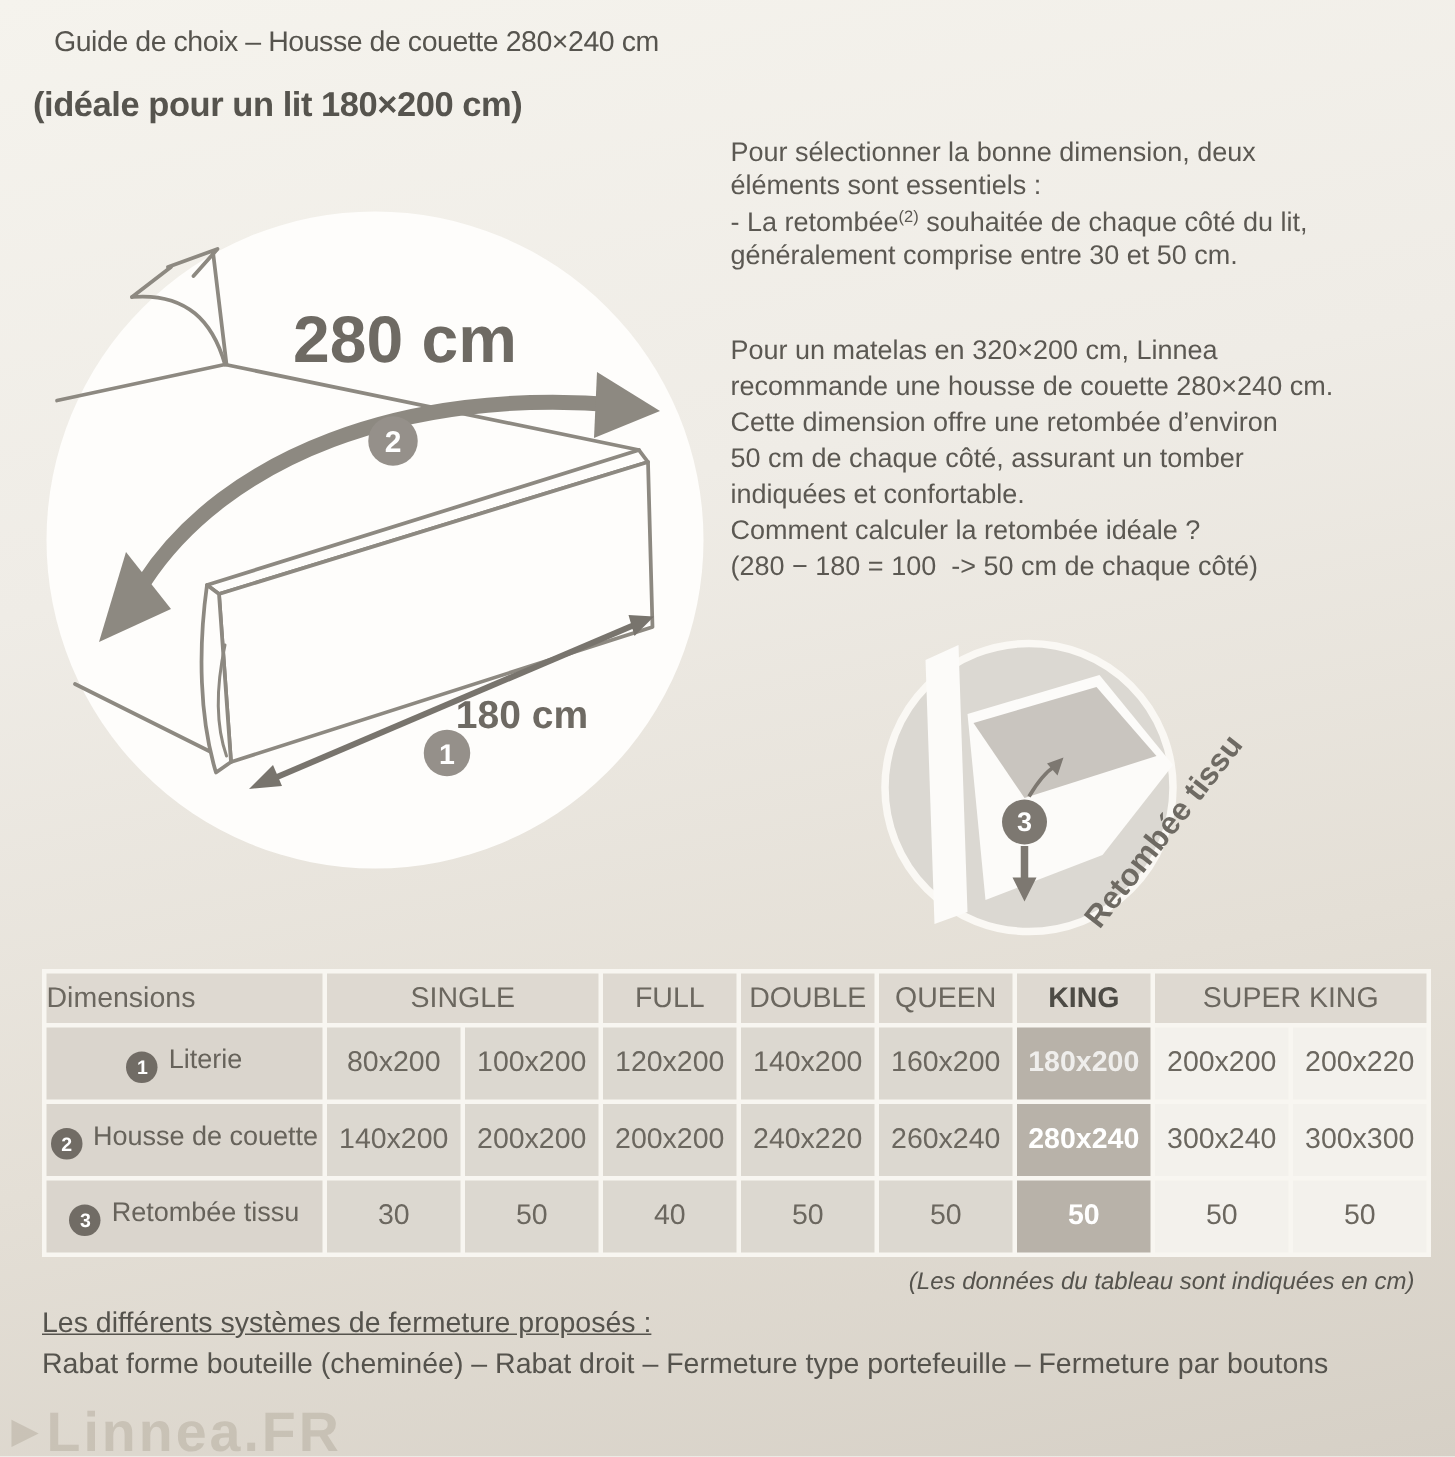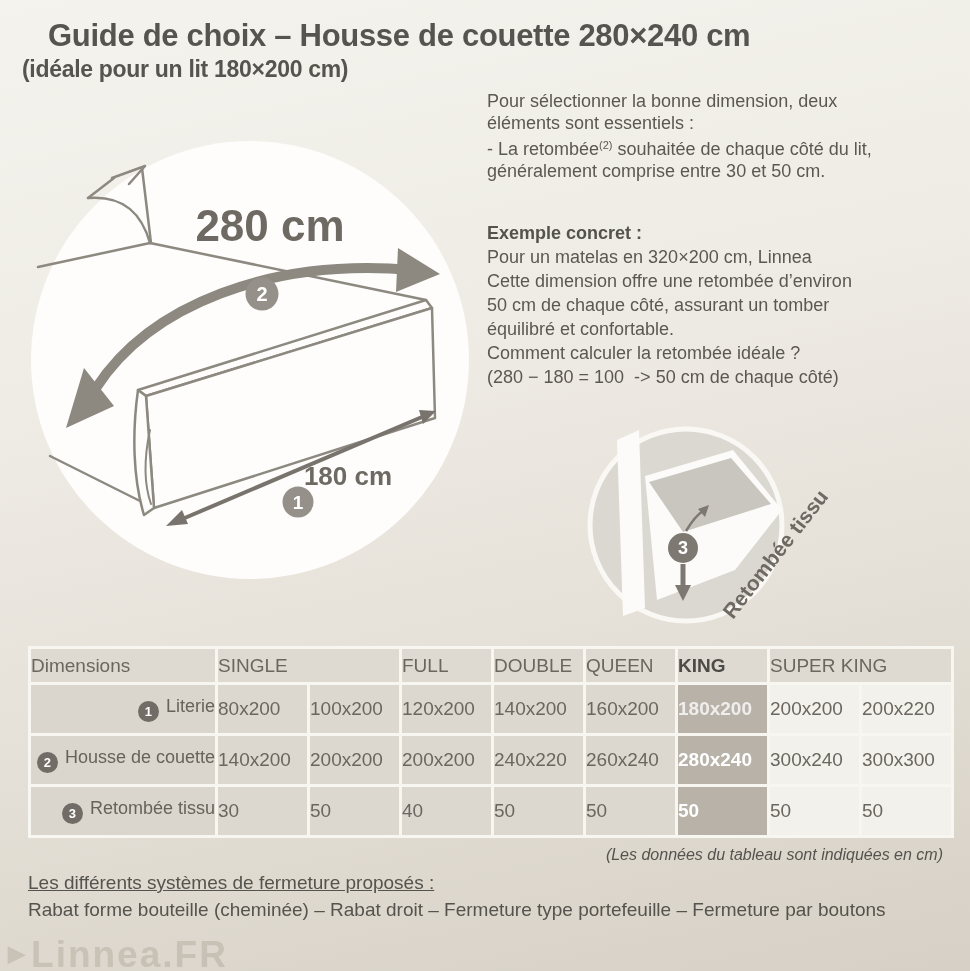--- a/index.html
+++ b/index.html
@@ -6,22 +6,22 @@
   .page{
     position:relative;
     width:970px;height:971px;
     overflow:hidden;
     font-family:"Liberation Sans",sans-serif;
     background:linear-gradient(168deg,#f5f3ed 0%,#efece6 35%,#e4dfd6 68%,#d6d0c6 100%);
     color:#5b5852;
   }
   
   .title{
-    position:absolute;left:48px;top:18px;
-    font-size:31px;font-weight:700;color:#56544e;
+    position:absolute;left:36px;top:18px;
+    font-size:19px;font-weight:400;color:#56544e;
     letter-spacing:-0.3px;white-space:pre;
   }
   .subtitle{
     position:absolute;left:22px;top:56px;
     font-size:23px;font-weight:700;color:#56544e;
     letter-spacing:-0.3px;white-space:pre;
   }
   
   .intro{
     position:absolute;left:487px;top:90px;
@@ -47,31 +47,31 @@
     font-family:"Liberation Sans",sans-serif;
     padding:0;
   }
   th.corner{
     width:184px;height:33px;background:#ded9d1;
     font-size:19px;font-weight:400;color:#6b675f;
     text-align:left;padding-left:13px;
   }
   th.colhead{
     height:33px;background:#ded9d1;
-    font-size:19px;font-weight:400;color:#6b675f;text-align:left;
+    font-size:19px;font-weight:400;color:#6b675f;text-align:center;
   }
   th.colhead.king{font-weight:700;color:#4d4b45;}
   td.rowlabel{
     width:184px;height:48px;background:#dad5cd;
-    font-size:18px;color:#67635b;text-align:right;padding-left:10px;
+    font-size:18px;color:#67635b;text-align:center;padding-left:10px;
     white-space:nowrap;
   }
   td.val{
     width:89px;height:48px;background:#dcd8d0;
-    font-size:19px;color:#6b675f;
+    font-size:19px;color:#6b675f;text-align:center;
   }
   td.val.superking{background:#f3f1ec;}
   td.val.king{background:#b8b2a9;color:#ffffff;font-weight:700;}
   td.val.king.faded{color:rgba(255,255,255,0.78);font-weight:700;}
   .num-badge{
     display:inline-flex;align-items:center;justify-content:center;
     width:21px;height:21px;border-radius:50%;
     background:#716c65;color:#fff;
     font-size:13px;font-weight:700;
     margin-right:7px;vertical-align:-4px;
@@ -106,25 +106,25 @@
   <div class="subtitle">(idéale pour un lit 180×200 cm)</div>
 
   <div class="intro">
     <div>Pour sélectionner la bonne dimension, deux</div>
     <div>éléments sont essentiels :</div>
     <div><span>- La retombée</span><sup class="fn">(2)</sup><span> souhaitée de chaque côté du lit,</span></div>
     <div>généralement comprise entre 30 et 50 cm.</div>
   </div>
 
   <div class="example">
-    <div class="ex-head">Exemple concret :</div>
     <div>Pour un matelas en 320×200 cm, Linnea</div>
+    <div>recommande une housse de couette 280×240 cm.</div>
     <div>Cette dimension offre une retombée d’environ</div>
     <div>50 cm de chaque côté, assurant un tomber</div>
-    <div>équilibré et confortable.</div>
+    <div>indiquées et confortable.</div>
     <div>Comment calculer la retombée idéale ?</div>
     <div>(280 − 180 = 100  -&gt; 50 cm de chaque côté)</div>
   </div>
 
   <svg class="diagram-main" viewBox="0 0 440 440">
     <circle cx="220" cy="220" r="219" fill="#fefdfb"></circle>
     <g stroke="#8d8981" stroke-width="2.5" fill="none" stroke-linecap="round" stroke-linejoin="round">
       <polyline points="82,38 115,26 99,44"></polyline>
       <path d="M112 28 L121 103"></path>
       <path d="M58 58 C 95 55 112 75 120 103"></path>

